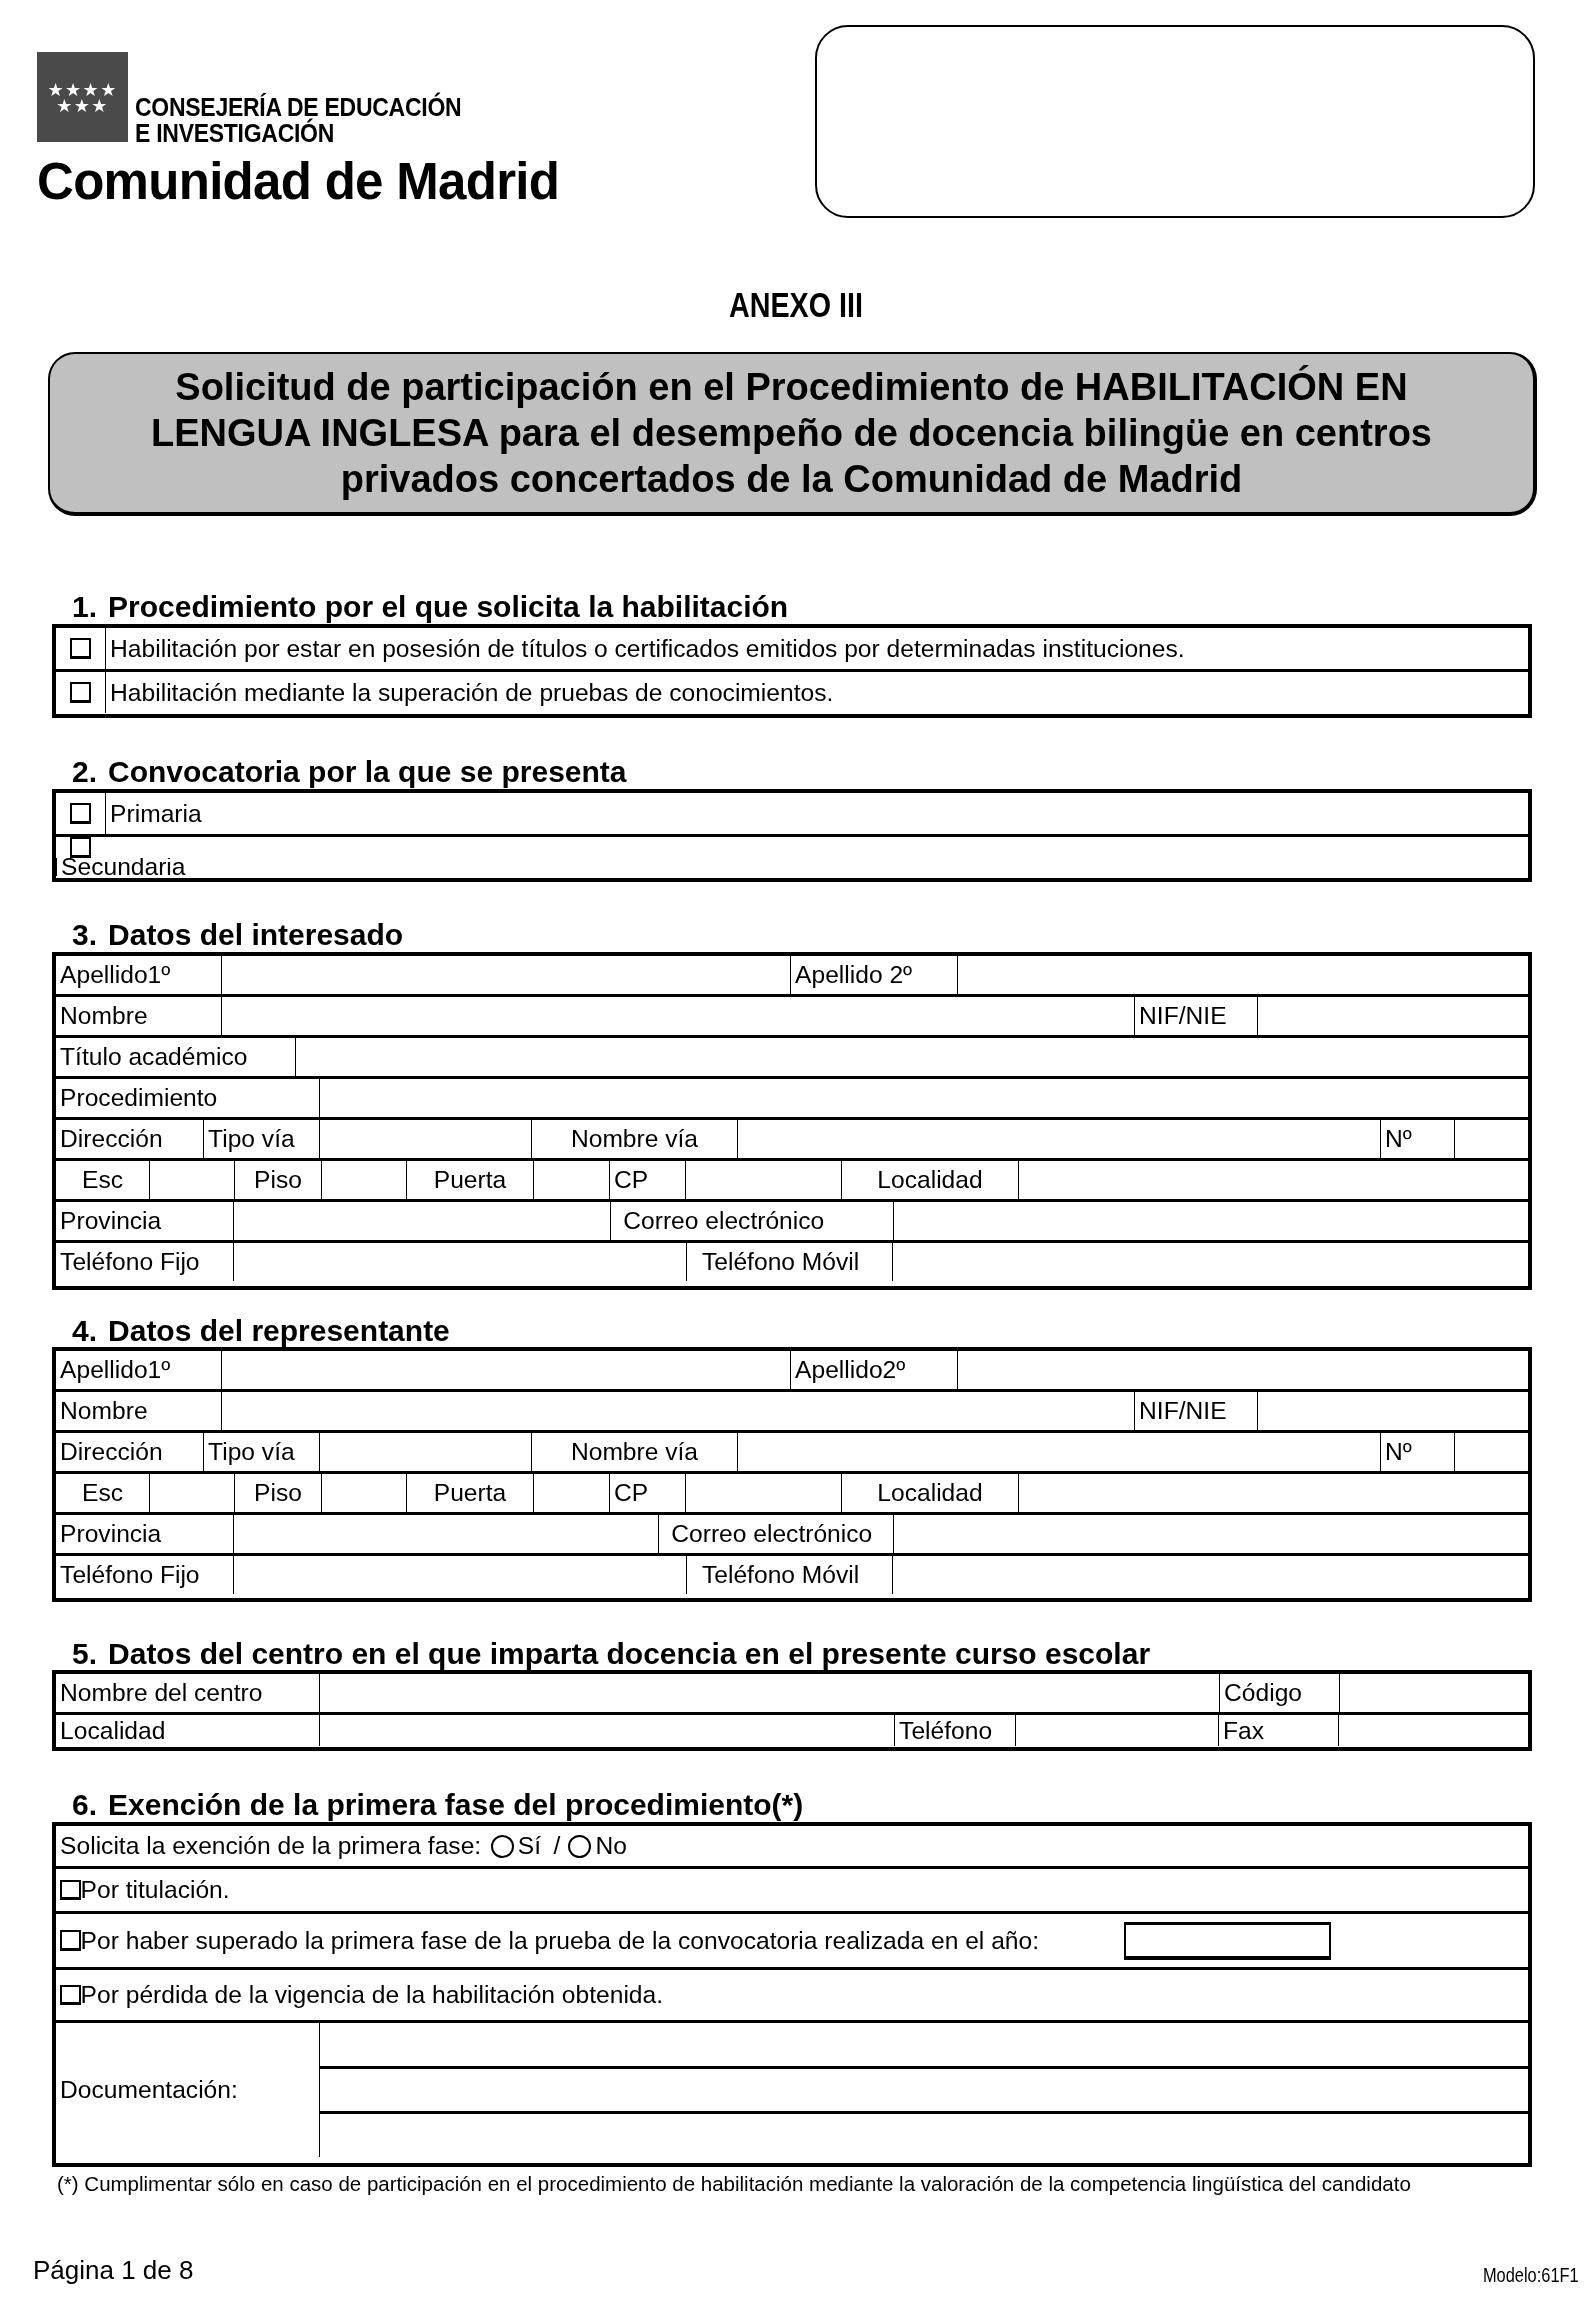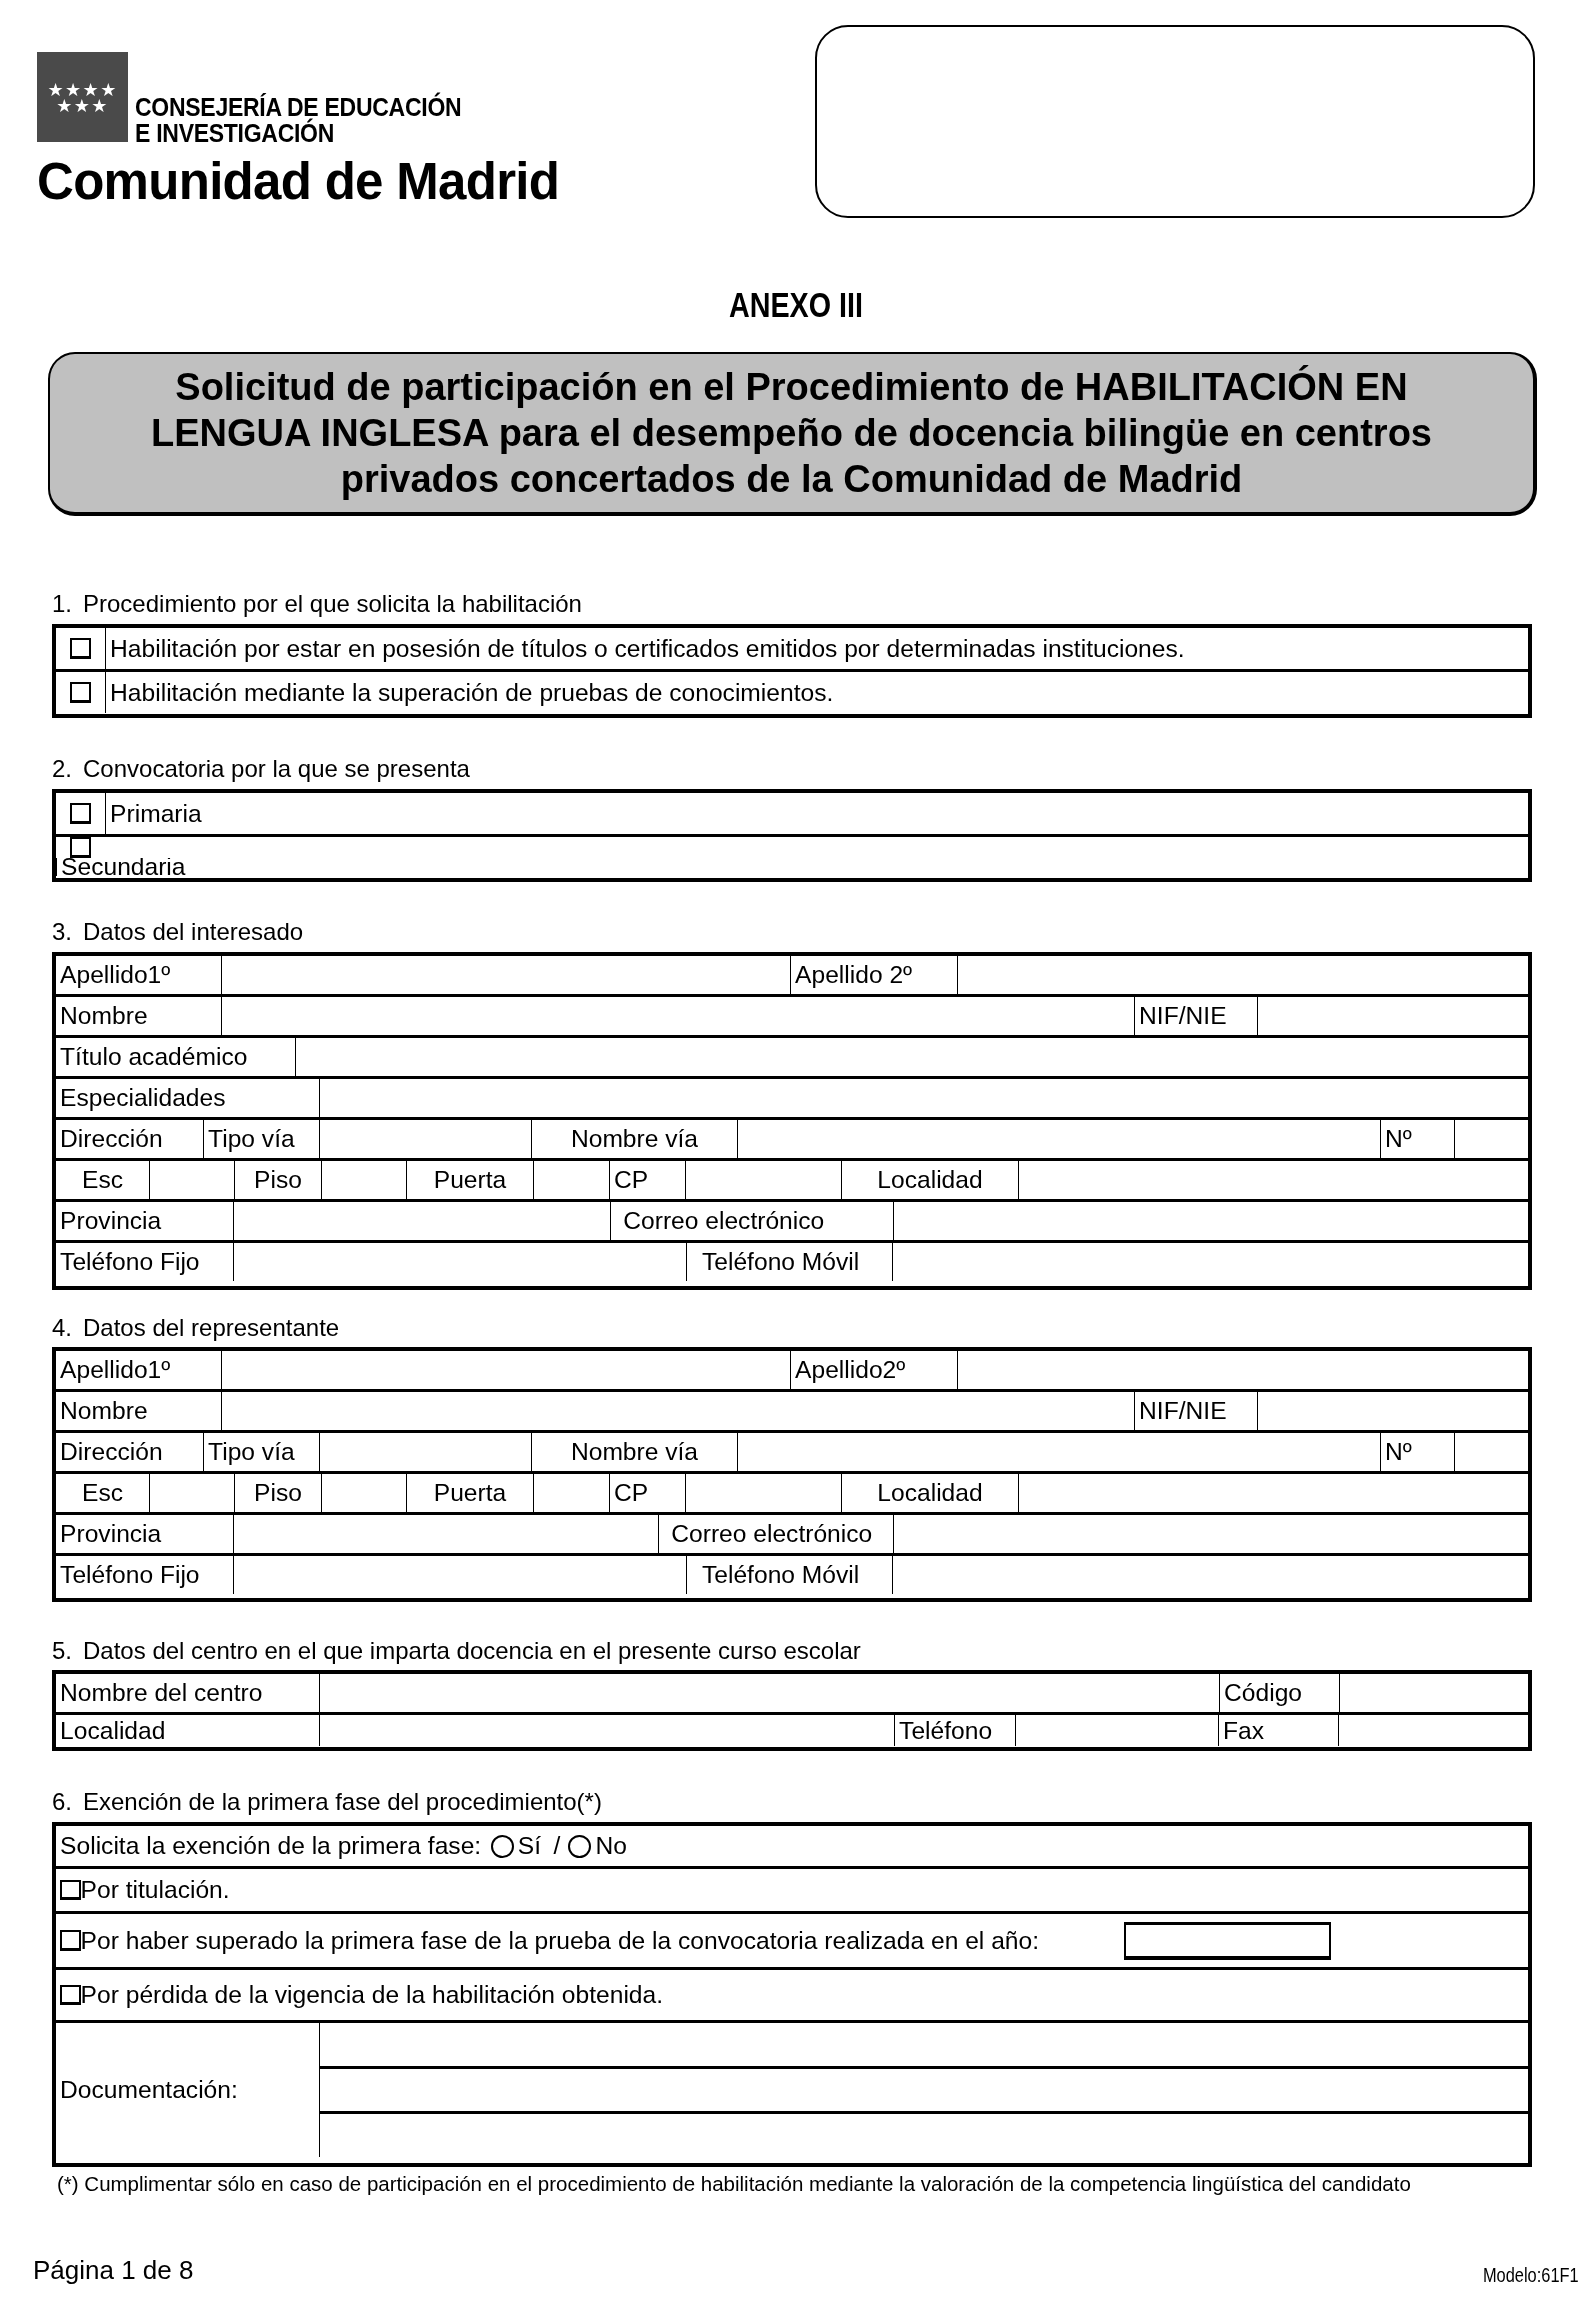--- a/index.html
+++ b/index.html
@@ -16,21 +16,21 @@
   .logo-name { left: 37px; top: 152px; font-size: 51px; font-weight: bold; letter-spacing: -0.7px; white-space: nowrap; }
 
   .stamp-box { left: 815px; top: 25px; width: 720px; height: 193px; border: 2px solid #000; border-radius: 33px; }
 
   .anexo { left: 0; width: 1592px; top: 285px; text-align: center; font-size: 35px; font-weight: bold; transform: scaleX(0.82); transform-origin: 50% 0; }
 
   .title-box { left: 48px; top: 352px; width: 1489px; height: 164px; background: #c0c0c0; border: 2.7px solid #000; border-width: 2.7px 4.1px 4.1px 2.7px; border-radius: 27px; display: flex; align-items: center; justify-content: center; text-align: center; padding: 0 41px; }
   .title-text { font-size: 38px; font-weight: bold; line-height: 46px; }
 
   
-  .sec-heading { left: 52px; font-size: 24px; font-weight: normal; white-space: nowrap; }
+  .sec-heading { left: 72px; font-size: 30px; font-weight: bold; white-space: nowrap; }
   .sec-heading .num { margin-right: 11px; }
 
   .ftable { position: absolute; left: 52px; width: 1480px; border: 4.8px solid #000; border-width: 4.8px 4.1px 4.8px 4.1px; }
   .frow { display: flex; border-top: 3.4px solid #000; }
   .frow:first-child { border-top: none; }
   .cell { border-left: 1.4px solid #000; font-size: 24.6px; display: flex; align-items: center; padding-left: 4.1px; white-space: nowrap; overflow: hidden; }
   .cell:first-child { border-left: none; }
   .cell.center { justify-content: center; padding-left: 0; }
   .cell.value { background: #fff; }
 
@@ -117,21 +117,21 @@
     <div class="cell" style="width:165px;">Nombre</div>
     <div class="cell value" style="width:913px;"></div>
     <div class="cell" style="width:123px;">NIF/NIE</div>
     <div class="cell value" style="flex:1;"></div>
   </div>
   <div class="frow" style="height:41px;">
     <div class="cell" style="width:239px;">Título académico</div>
     <div class="cell value" style="flex:1;"></div>
   </div>
   <div class="frow" style="height:41px;">
-    <div class="cell" style="width:263px;">Especialidades</div>
+    <div class="cell" style="width:263px;">Procedimiento</div>
     <div class="cell value" style="flex:1;"></div>
   </div>
   <div class="frow" style="height:41px;">
     <div class="cell" style="width:147px;">Dirección</div>
     <div class="cell" style="width:116px;">Tipo vía</div>
     <div class="cell value" style="width:212px;"></div>
     <div class="cell center" style="width:206px;">Nombre vía</div>
     <div class="cell value" style="width:643px;"></div>
     <div class="cell" style="width:74px;">Nº</div>
     <div class="cell value" style="flex:1;"></div>

